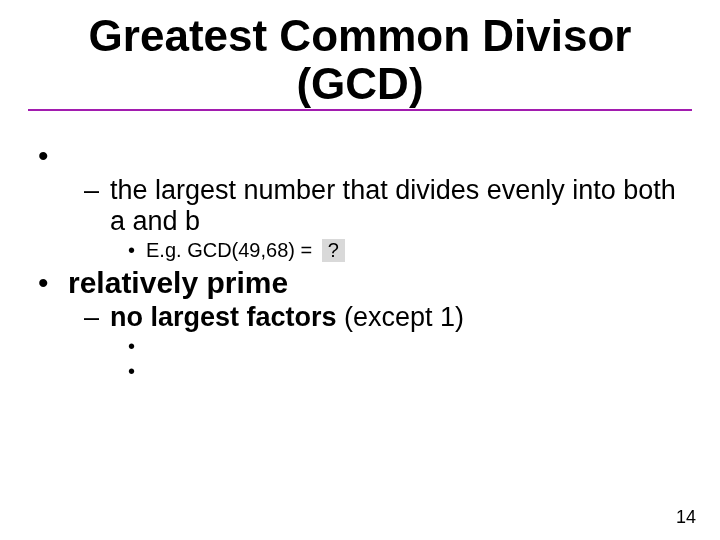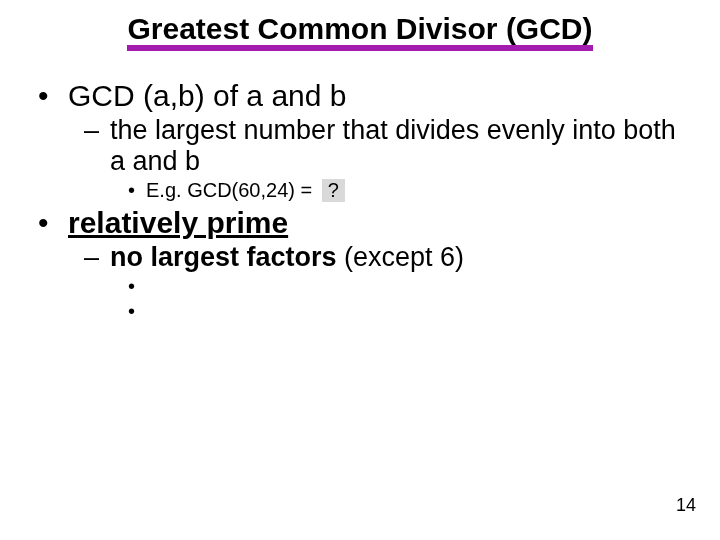--- a/index.html
+++ b/index.html
@@ -13,24 +13,24 @@
     overflow: hidden;
   }
   .slide {
     width: 720px;
     height: 540px;
     position: relative;
     box-sizing: border-box;
     padding: 8px 28px 20px 28px;
   }
   .title {
-    font-size: 30px;
+    font-size: 44px;
     font-weight: bold;
     text-align: center;
-    border-bottom: 6px solid #a21caf;
+    border-bottom: 2px solid #a21caf;
     display: inline-block;
     margin: 0;
     line-height: 1.1;
   }
   .title-wrap {
     text-align: center;
     margin-top: 4px;
     margin-bottom: 28px;
   }
   .lvl1 {
@@ -66,70 +66,69 @@
     align-items: flex-start;
     margin-bottom: 2px;
     margin-top: 2px;
   }
   .lvl3 .bullet {
     width: 18px;
     flex: 0 0 18px;
     text-align: left;
   }
   .bold { font-weight: bold; }
-  .underline { text-decoration: underline; }
+  .underline { }
   .box {
     display: inline-block;
     background: #d9d9d9;
     padding: 0 6px;
     margin-left: 4px;
   }
   .pagenum {
     position: absolute;
-    bottom: 24px;
+    bottom: 12px;
     right: 24px;
     font-size: 18px;
     font-family: "Comic Sans MS", cursive, sans-serif;
   }
 </style>
 </head>
 <body>
 
 <div class="slide">
 
   <div class="title-wrap">
     <h1 class="title">Greatest Common Divisor (GCD)</h1>
   </div>
 
   <div class="lvl1">
     <span class="bullet">•</span>
-    <span>GCD (a,b) of a and b</span>
   </div>
 
   <div class="lvl2">
     <span class="bullet">–</span>
     <span>the largest number that divides evenly into both a and b</span>
   </div>
 
   <div class="lvl3">
     <span class="bullet">•</span>
     <span>
-      <span>E.g. GCD(60,24) = </span><span class="box">?</span>
+      <span>E.g. GCD(49,68) = </span><span class="box">?</span>
     </span>
   </div>
 
   <div class="lvl1">
     <span class="bullet">•</span>
     <span class="bold underline">relatively prime</span>
   </div>
 
   <div class="lvl2">
     <span class="bullet">–</span>
     <span>
-      <span class="bold">no largest factors</span><span> (except 6)</span>
+      <span class="bold">no largest factors</span><span> (except 1)</span>
     </span>
   </div>
 
   <div class="lvl3">
     <span class="bullet">•</span>
   </div>
 
   <div class="lvl3">
     <span class="bullet">•</span>
   </div>

